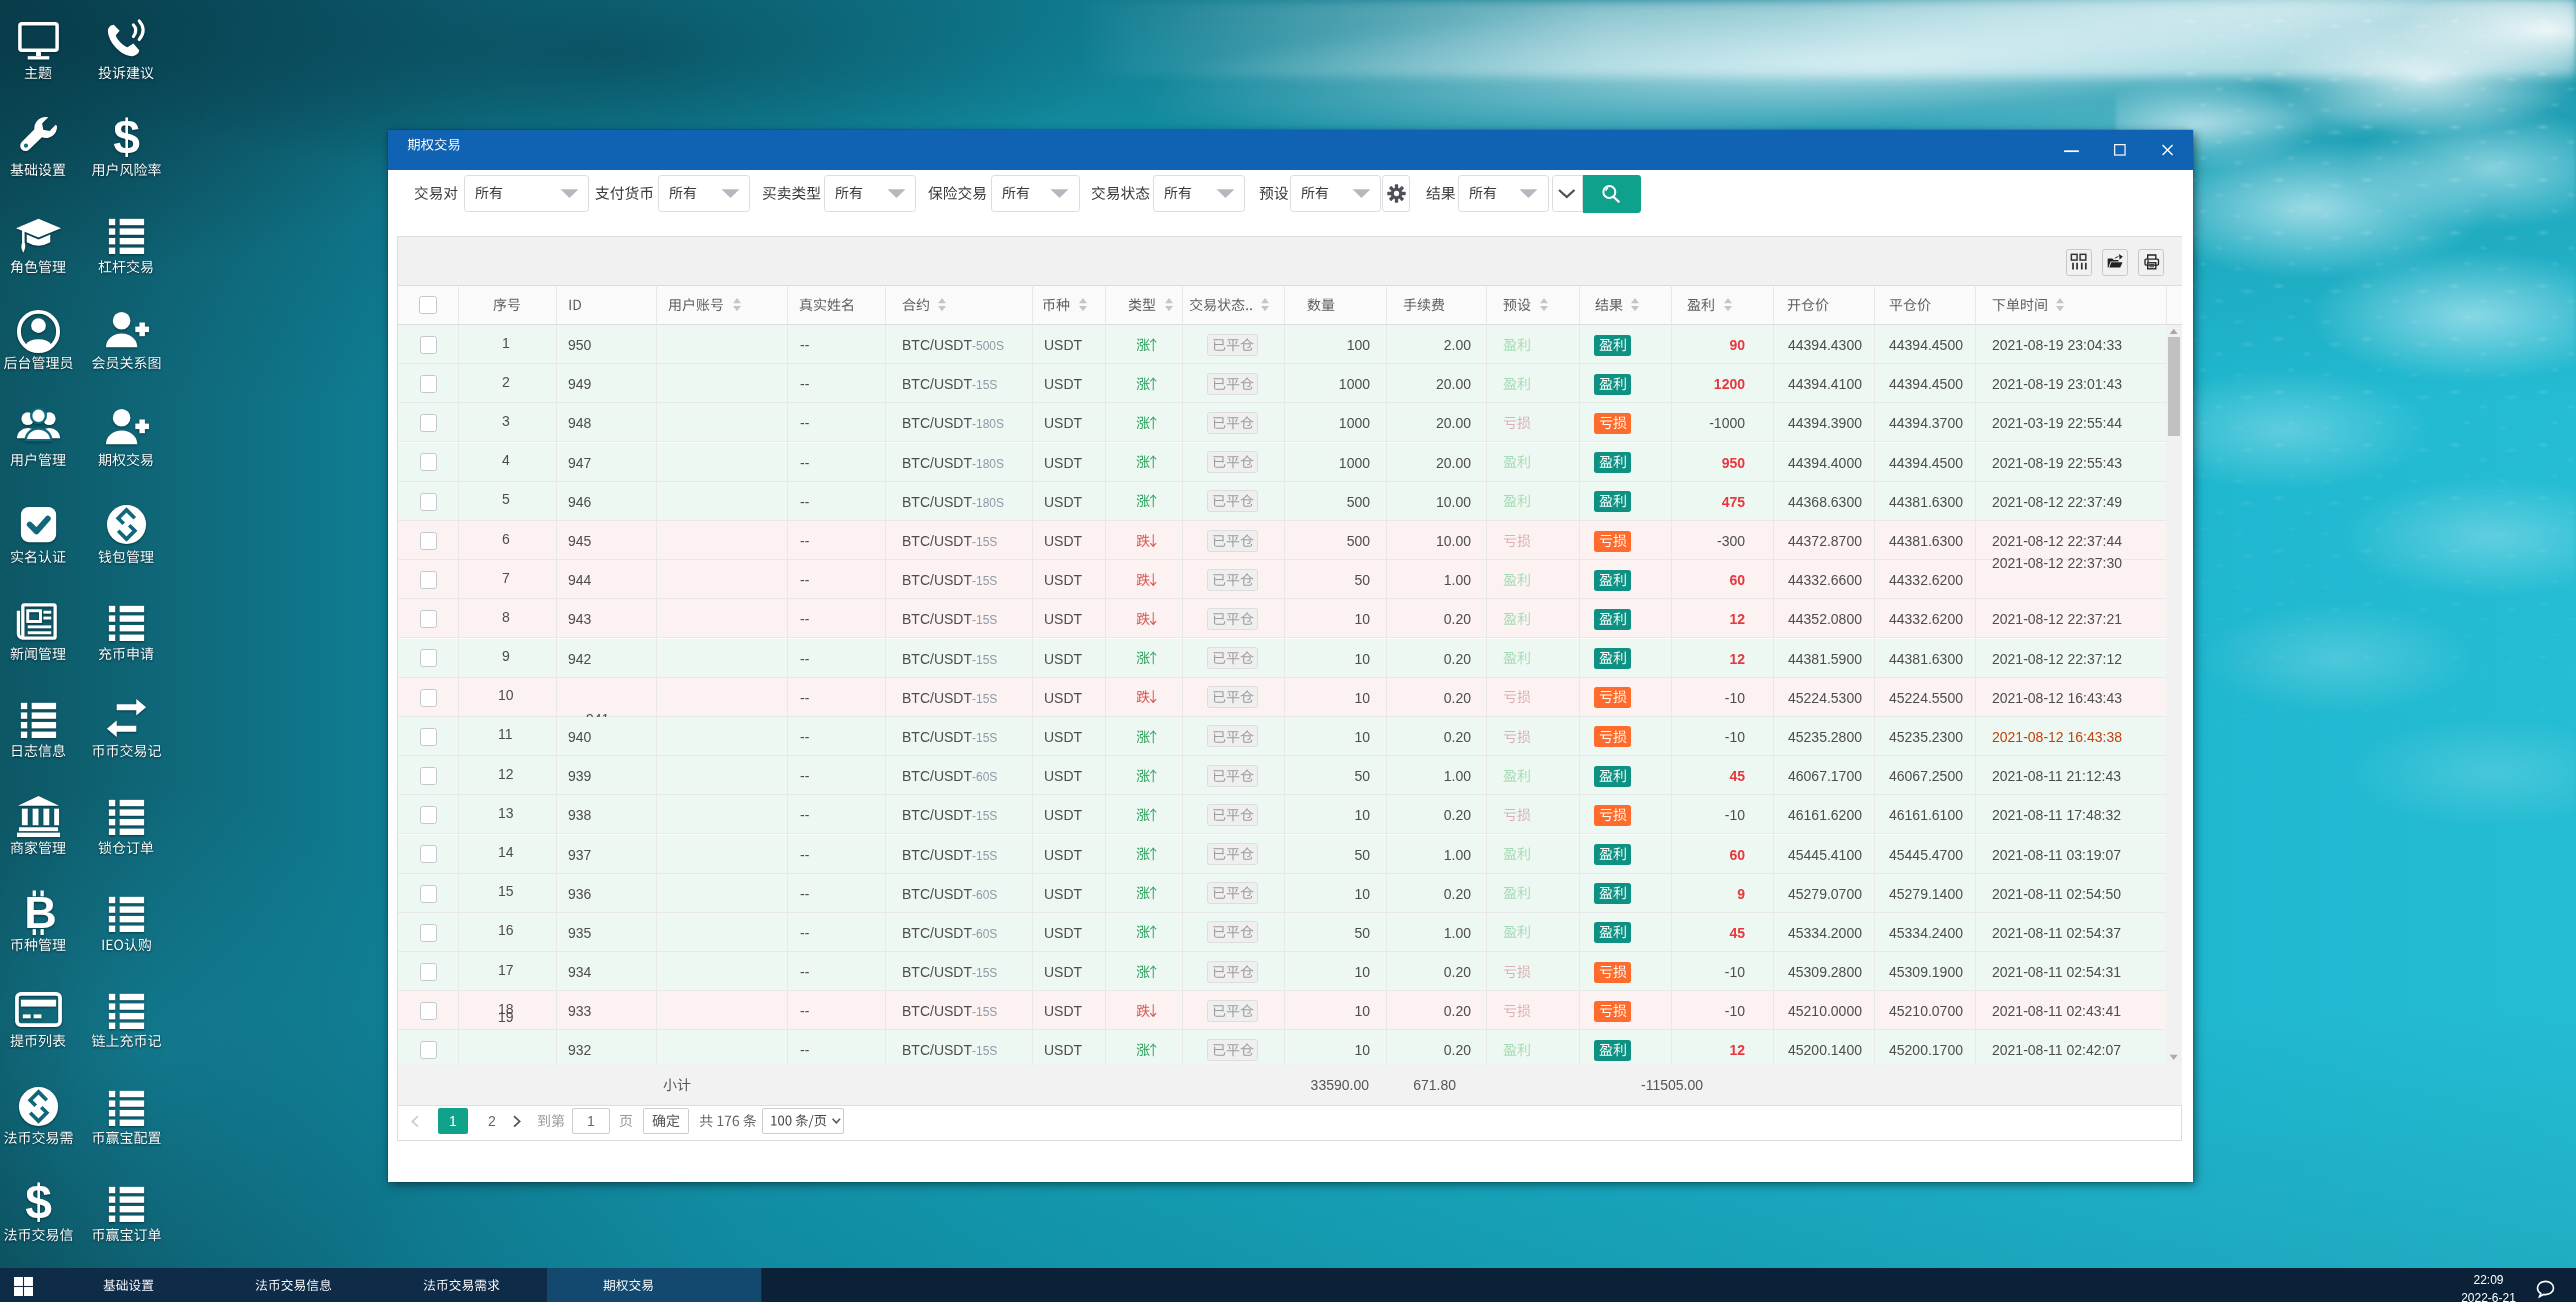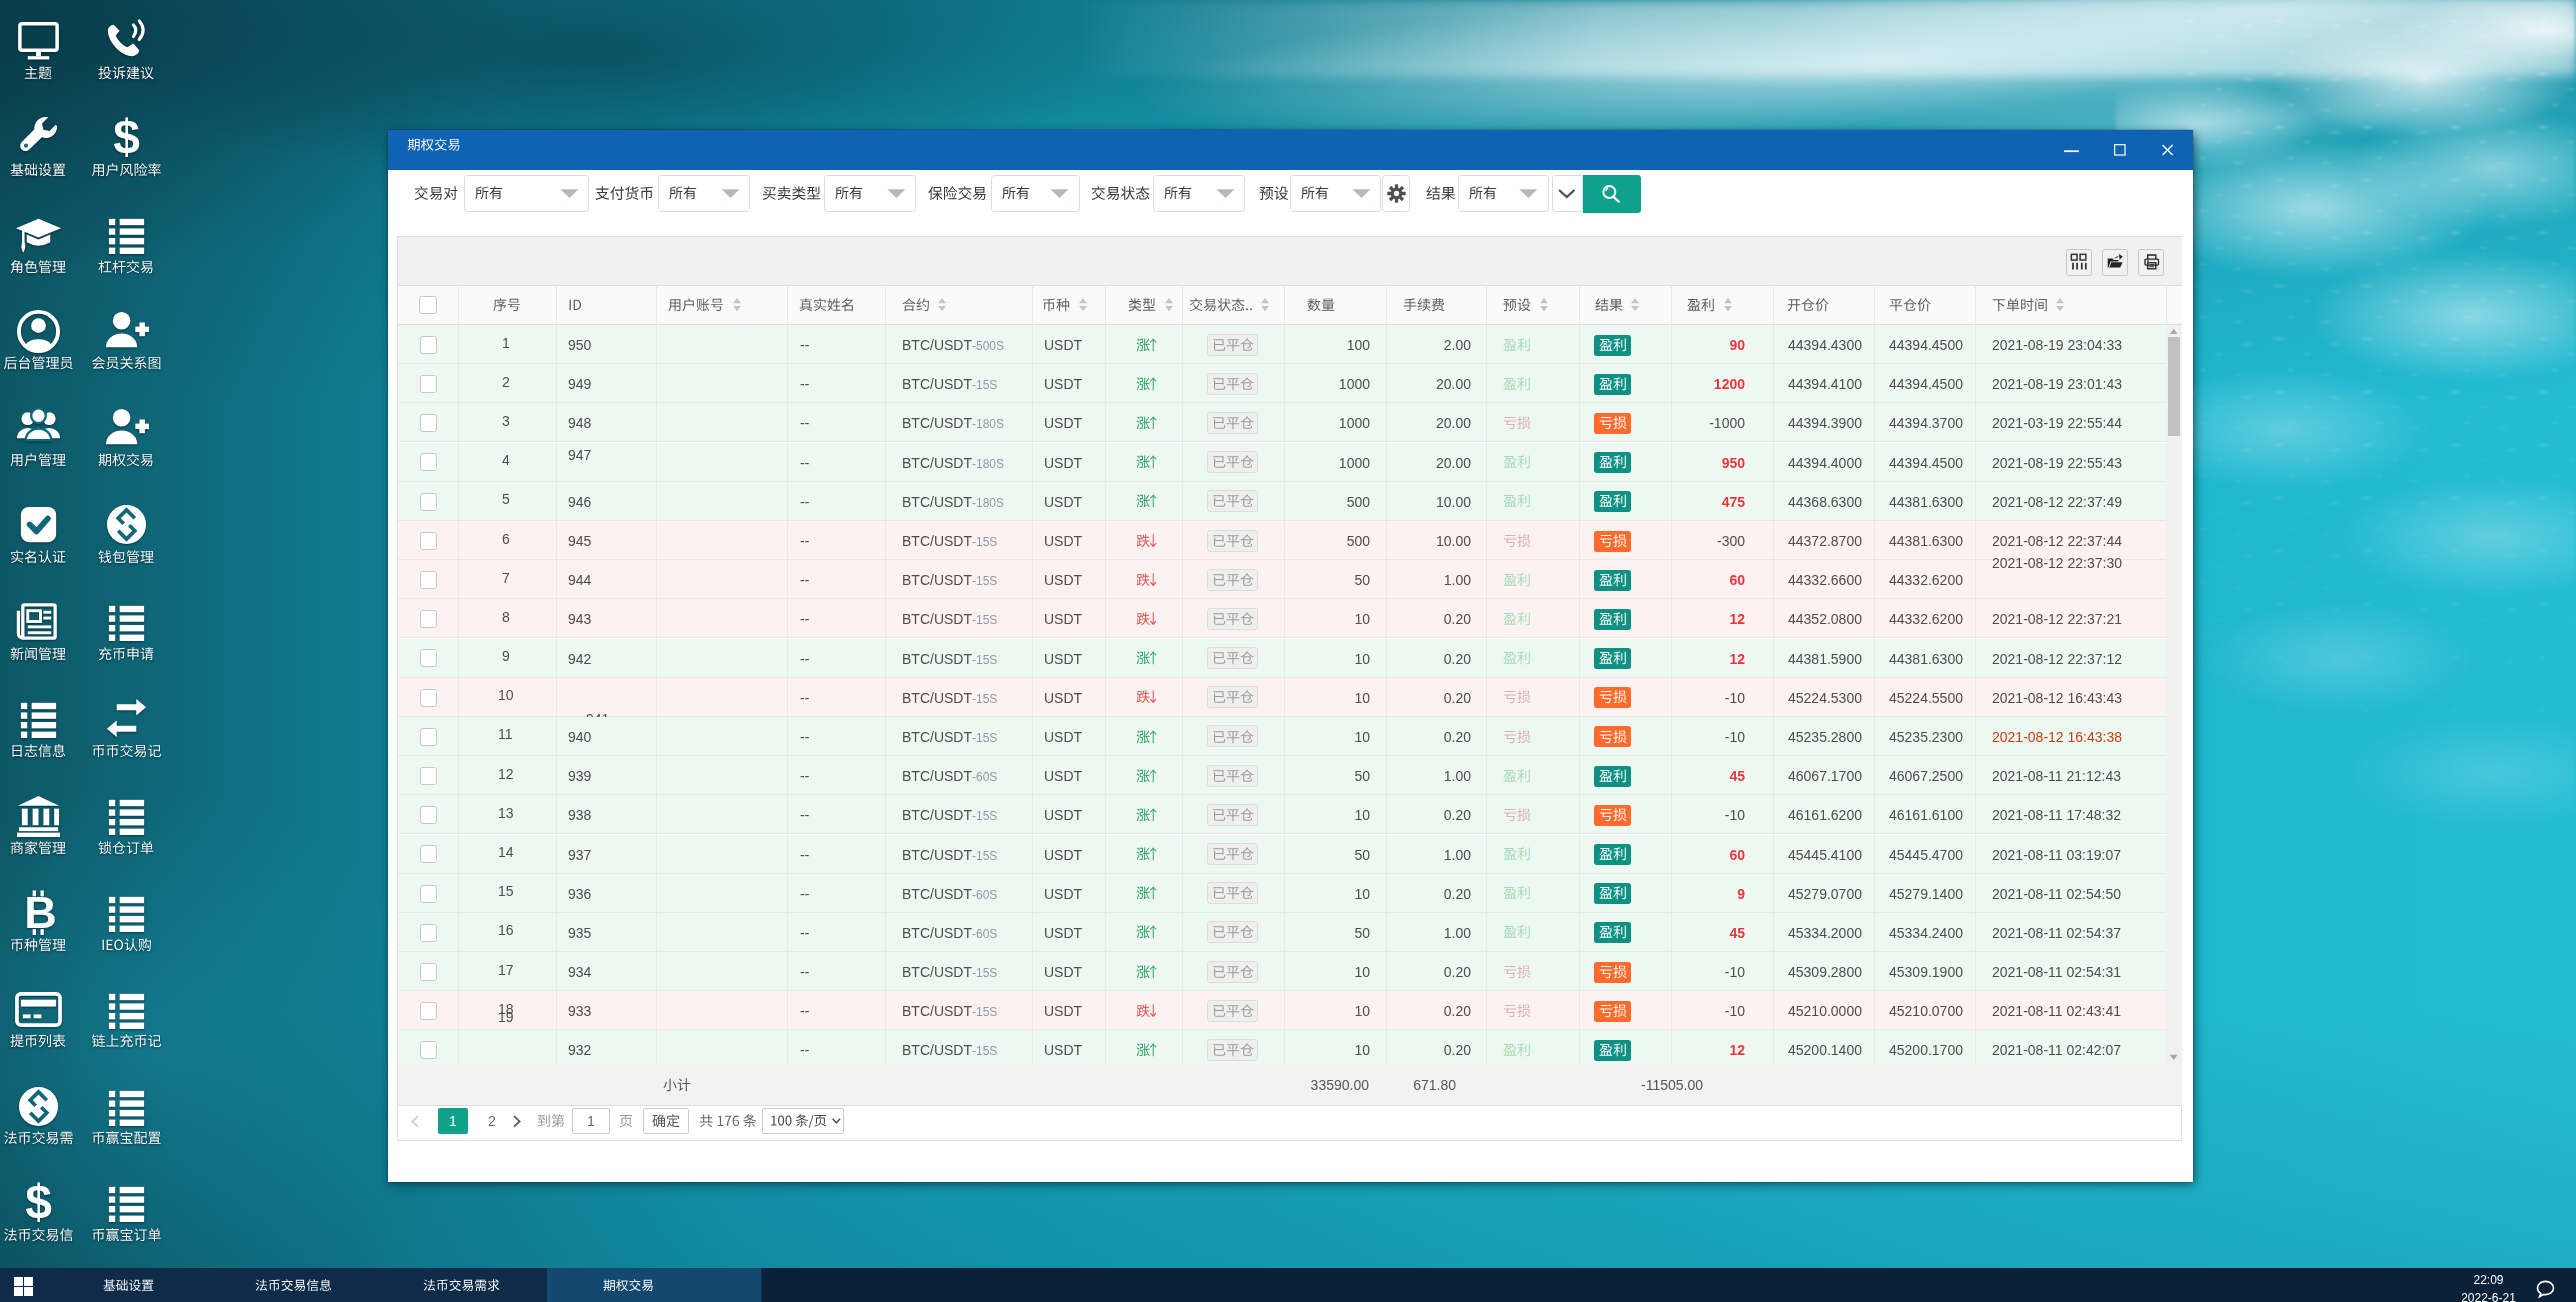--- a/index.html
+++ b/index.html
@@ -922,21 +922,21 @@
         <use href="#g4E8F"></use>
         <use href="#g635F" x="1.0"></use>
       </svg></div>
 <div class="abs" style="right:437px;top:90px;font-size:14px;color:#4d4d4d;">-1000</div>
 <div class="abs" style="left:1390px;top:90px;font-size:14px;color:#4d4d4d;">44394.3900</div>
 <div class="abs" style="left:1491px;top:90px;font-size:14px;color:#4d4d4d;">44394.3700</div>
 <div class="abs" style="left:1594px;top:90px;font-size:14px;color:#4d4d4d;">2021-03-19 22:55:44</div>
 <div class="abs" style="left:0;top:118px;width:1784px;height:39px;background:#eef8f2;border-bottom:0.7px solid #e8e8e8;"></div>
 <div class="abs" style="left:21.5px;top:128px;width:17.5px;height:17.5px;background:#fff;border:1.1px solid #c4c8cc;border-radius:2.7px;"></div>
 <div class="abs" style="left:104px;top:127px;font-size:14px;color:#4d4d4d;">4</div>
-<div class="abs" style="left:170px;top:122px;font-size:14px;color:#4d4d4d;">947</div>
+<div class="abs" style="left:170px;top:130px;font-size:14px;color:#4d4d4d;">947</div>
 <div class="abs" style="left:402px;top:130px;font-size:14px;color:#4d4d4d;">--</div>
 <div class="abs" style="left:504px;top:130px;font-size:14px;color:#4d4d4d;">BTC/USDT<span style="font-size:12px;color:#8d99a6;">-180S</span></div>
 <div class="abs" style="left:646px;top:130px;font-size:14px;color:#4d4d4d;">USDT</div>
 <svg class="abs" style="left:738px;top:130px;fill:#28a05c" width="25.5" height="14" viewBox="0 -0.86 1.8 1">
       <use href="#g6DA8"></use>
       <use href="#g2191" x="0.72"></use>
     </svg>
 <div class="abs" style="left:809px;top:126px;width:51px;height:22px;background:#efefef;border:0.7px solid #ddd;border-radius:2.7px;"></div>
 <div class="abs" style="left:814px;top:130px;"><svg style="fill:#9b9b9b" width="42" height="14" viewBox="0 -0.86 3.0 1">
         <use href="#g5DF2"></use>

